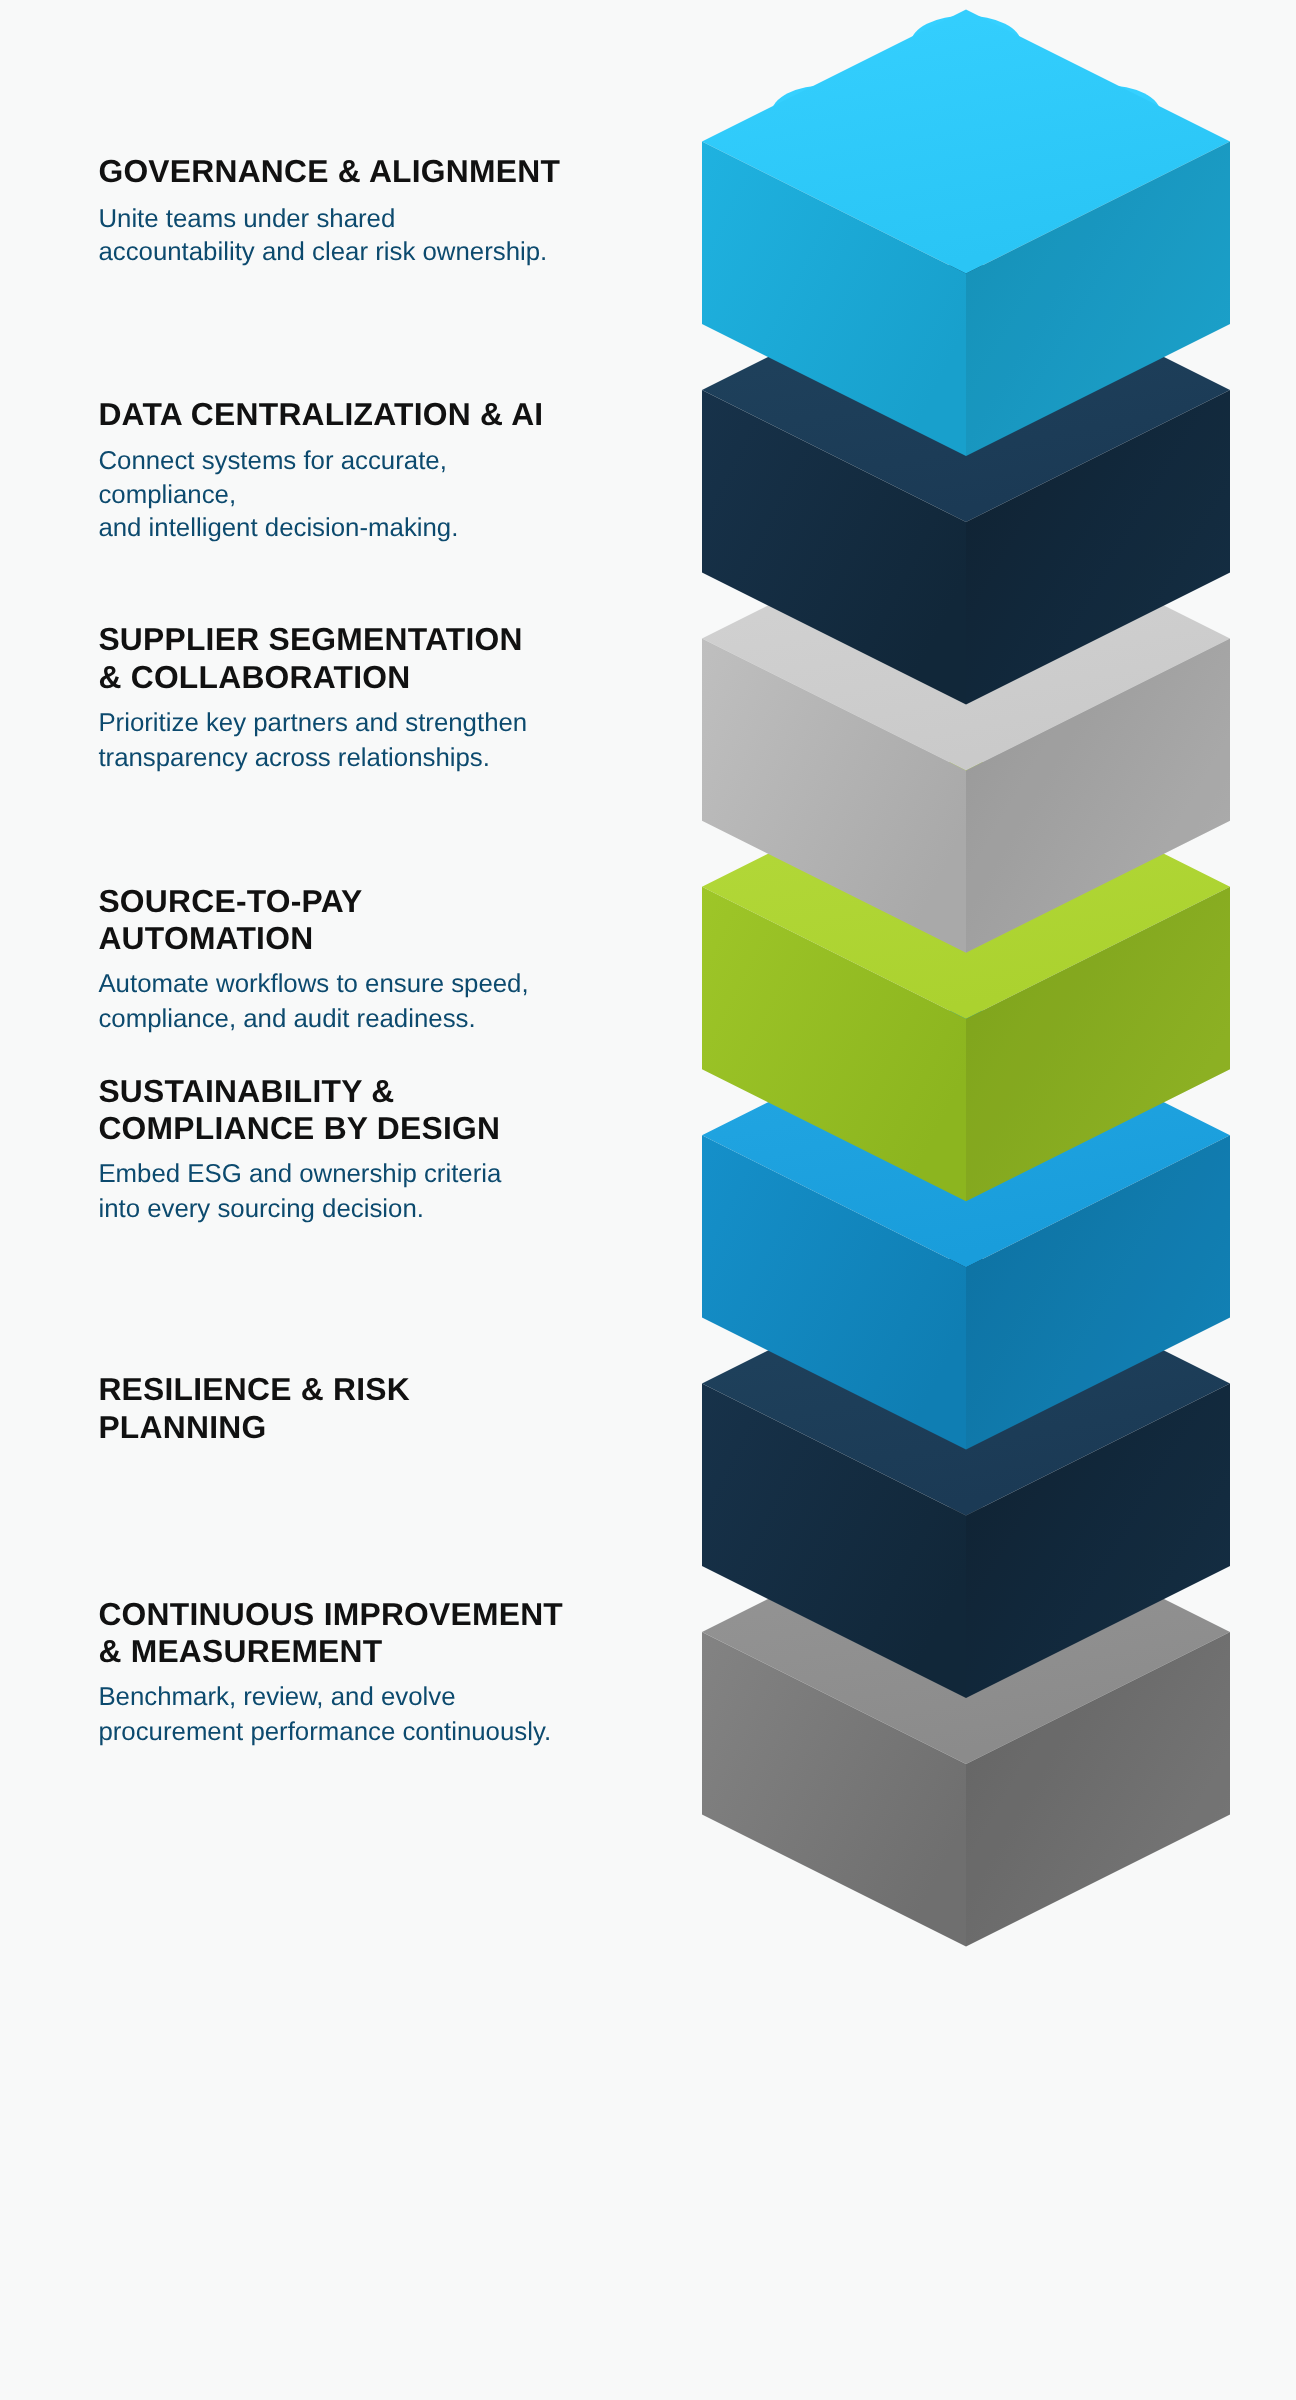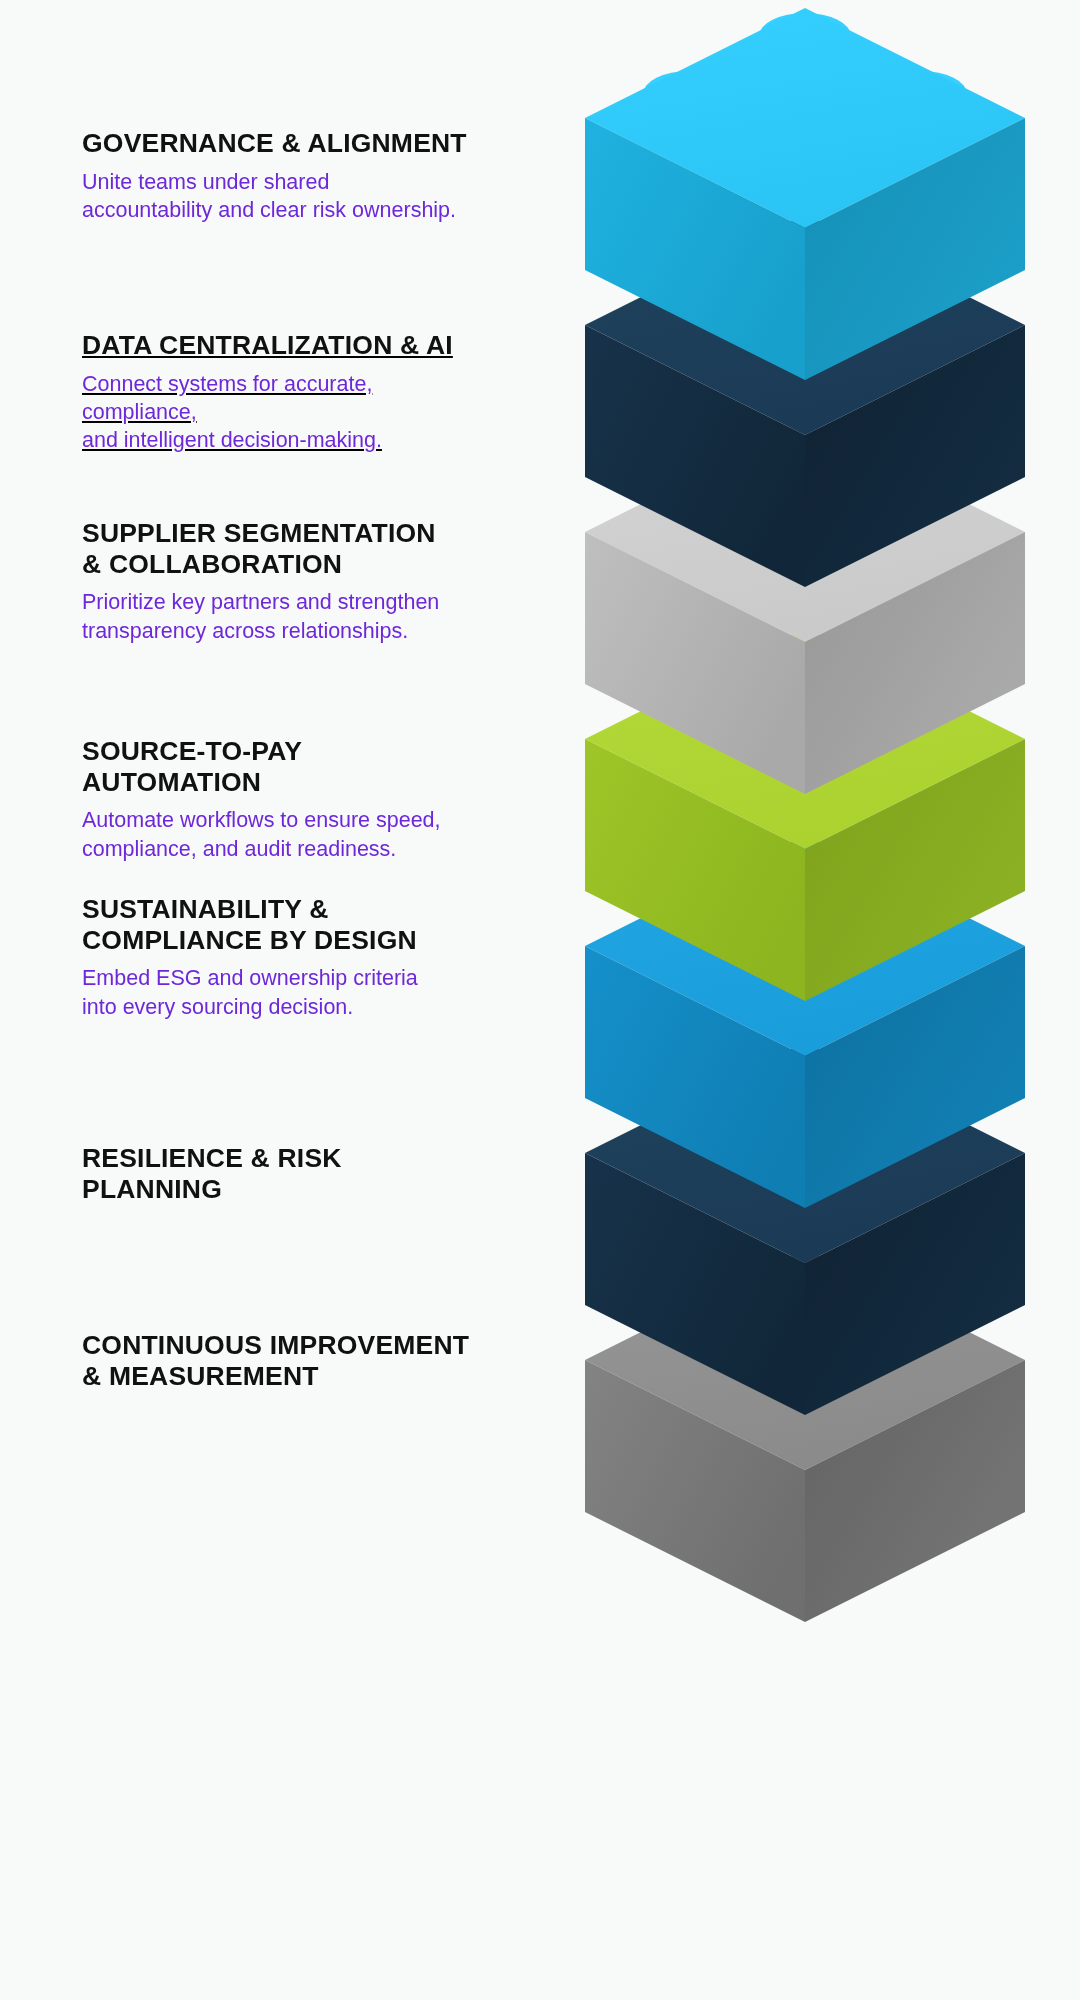--- a/index.html
+++ b/index.html
@@ -24,21 +24,21 @@
     letter-spacing:0.2px;
     color:#111111;
     line-height:1.16;
     margin:0 0 9px 0;
     text-transform:uppercase;
     white-space:pre-line;
   }
   .blk-desc{
     font-size:21.5px;
     font-weight:400;
-    color:#6d28d9;
+    color:#0c4a6e;
     line-height:1.32;
     margin:0;
     white-space:pre-line;
   }
 
   
   #brick-stack{
     position:absolute;
     left:575px;
     top:0;
@@ -298,21 +298,21 @@
         </svg>
       </div>
     </div>
 
   <div class="text-block" style="top:128px;">
     <h2 class="blk-title">GOVERNANCE &amp; ALIGNMENT</h2>
     <p class="blk-desc">Unite teams under shared
 accountability and clear risk ownership.</p>
   </div>
 
-  <div class="text-block" style="top:330px;text-decoration:underline;">
+  <div class="text-block" style="top:330px;">
     <h2 class="blk-title">DATA CENTRALIZATION &amp; AI</h2>
     <p class="blk-desc">Connect systems for accurate, compliance,
 and intelligent decision-making.</p>
   </div>
 
   <div class="text-block" style="top:518px;">
     <h2 class="blk-title">SUPPLIER SEGMENTATION
 &amp; COLLABORATION</h2>
     <p class="blk-desc">Prioritize key partners and strengthen
 transparency across relationships.</p>
@@ -331,15 +331,17 @@
 into every sourcing decision.</p>
   </div>
 
   <div class="text-block" style="top:1143px;">
     <h2 class="blk-title">RESILIENCE &amp; RISK PLANNING</h2>
   </div>
 
   <div class="text-block" style="top:1330px;">
     <h2 class="blk-title">CONTINUOUS IMPROVEMENT
 &amp; MEASUREMENT</h2>
+    <p class="blk-desc">Benchmark, review, and evolve
+procurement performance continuously.</p>
   </div>
 
 </div>
 
 </body></html>

